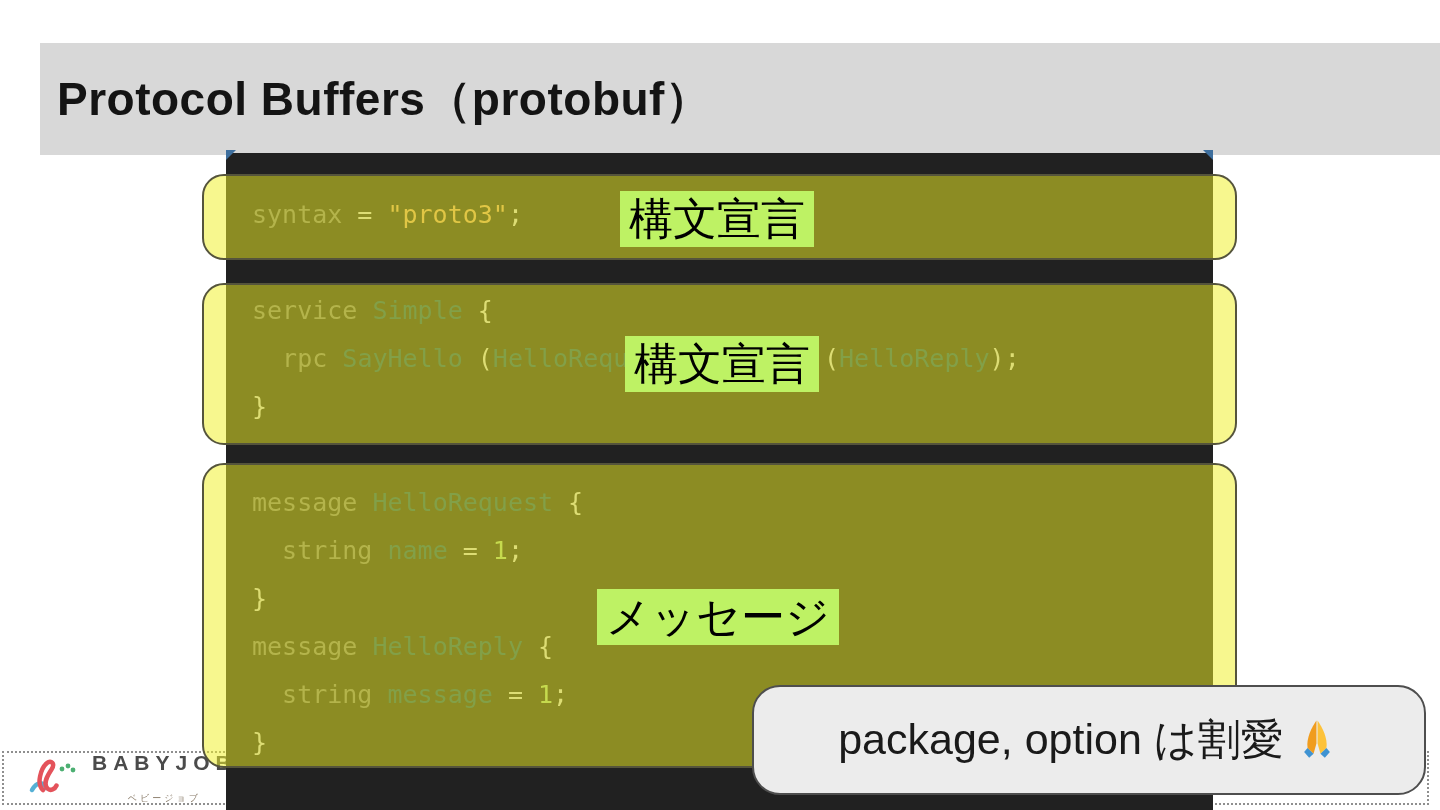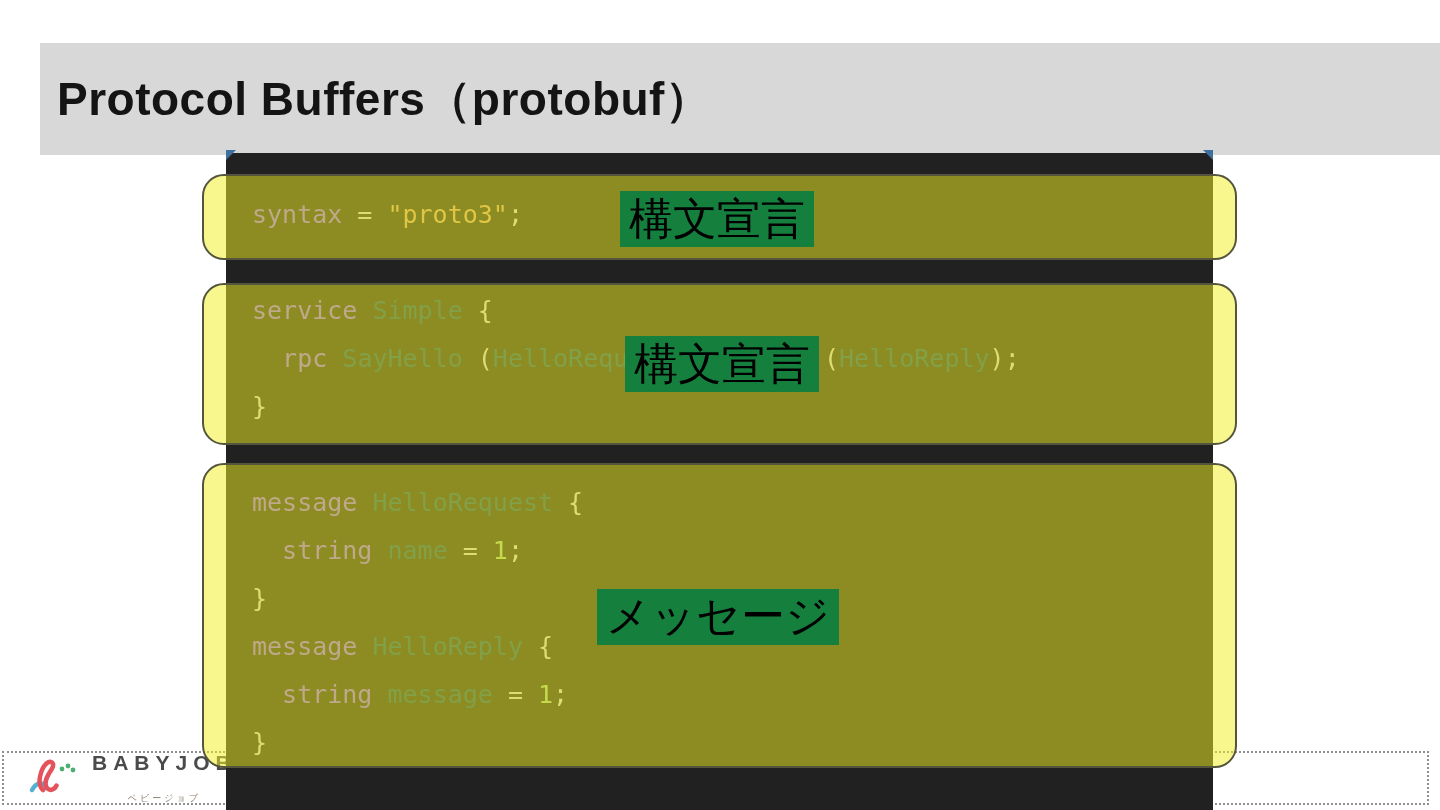--- a/index.html
+++ b/index.html
@@ -92,21 +92,21 @@
   }
   pre.code {
     position: absolute;
     left: 252px; top: 191px;
     font-family: "DejaVu Sans Mono", "Liberation Mono", monospace;
     font-size: 25px;
     line-height: 48px;
     z-index: 5;
     white-space: pre;
   }
-  .tok-kw   { color: #8b5cf6; }
+  .tok-kw   { color: #737373; }
   .tok-str  { color: #d19a66; }
   .tok-type { color: #0c4a6e; }
   .tok-num  { color: #98c379; }
   .tok-op   { color: #c8c8c8; }
 
   
   .overlay {
     position: absolute;
     left: 202px;
     width: 1035px;
@@ -115,31 +115,31 @@
     border-radius: 22px;
     z-index: 6;
   }
   .overlay-1 { top: 174px; height: 86px;  }
   .overlay-2 { top: 283px; height: 162px; }
   .overlay-3 { top: 463px; height: 305px; }
 
   
   .tag-label {
     position: absolute;
-    background: #15803d;
+    background: #bef264;
     color: #000000;
     font-size: 44px;
     line-height: 1.22;
     padding: 1px 9px;
     z-index: 7;
     white-space: nowrap;
   }
   .tag-syntax  { left: 620px; top: 191px; }
   .tag-service { left: 625px; top: 336px; }
-  .tag-message { left: 597px; top: 589px; font-family: Liberation Serif, serif; }
+  .tag-message { left: 597px; top: 589px; }
 
   
   .callout {
     position: absolute;
     left: 752px; top: 685px;
     width: 674px; height: 110px;
     background: #ececec;
     border: 2px solid #4e4e4e;
     border-radius: 28px;
     z-index: 8;
@@ -185,14 +185,23 @@
   <pre class="code" id="code"><div class="code-line"><span class="tok-kw">syntax</span><span class="tok-op"> = </span><span class="tok-str">"proto3"</span><span class="tok-op">;</span></div><div class="code-line">&nbsp;</div><div class="code-line"><span class="tok-kw">service</span><span class="tok-op"> </span><span class="tok-type">Simple</span><span class="tok-op"> {</span></div><div class="code-line"><span class="tok-op">  </span><span class="tok-kw">rpc</span><span class="tok-op"> </span><span class="tok-type">SayHello</span><span class="tok-op"> (</span><span class="tok-type">HelloRequest</span><span class="tok-op">) </span><span class="tok-kw">returns</span><span class="tok-op"> (</span><span class="tok-type">HelloReply</span><span class="tok-op">);</span></div><div class="code-line"><span class="tok-op">}</span></div><div class="code-line">&nbsp;</div><div class="code-line"><span class="tok-kw">message</span><span class="tok-op"> </span><span class="tok-type">HelloRequest</span><span class="tok-op"> {</span></div><div class="code-line"><span class="tok-op">  </span><span class="tok-kw">string</span><span class="tok-op"> </span><span class="tok-type">name</span><span class="tok-op"> = </span><span class="tok-num">1</span><span class="tok-op">;</span></div><div class="code-line"><span class="tok-op">}</span></div><div class="code-line"><span class="tok-kw">message</span><span class="tok-op"> </span><span class="tok-type">HelloReply</span><span class="tok-op"> {</span></div><div class="code-line"><span class="tok-op">  </span><span class="tok-kw">string</span><span class="tok-op"> </span><span class="tok-type">message</span><span class="tok-op"> = </span><span class="tok-num">1</span><span class="tok-op">;</span></div><div class="code-line"><span class="tok-op">}</span></div></pre>
 
   <div class="overlay overlay-1"></div>
   <div class="overlay overlay-2"></div>
   <div class="overlay overlay-3"></div>
 
   <div class="tag-label tag-syntax">構文宣言</div>
   <div class="tag-label tag-service">構文宣言</div>
   <div class="tag-label tag-message">メッセージ</div>
 
+  <div class="callout">
+    <span class="callout-text">package, option は割愛</span>
+    <svg width="46" height="46" viewBox="0 0 40 40">
+      <path d="M19.5 3 C15.5 9 10.5 18 11.8 27 L17 32 L19.5 23 Z" fill="#f09c1e"></path>
+      <path d="M20.5 3 C24.5 9 29.5 18 28.2 27 L23 32 L20.5 23 Z" fill="#fdc23a"></path>
+      <path d="M11.8 27 L17 32 L13.2 35.5 L8.8 30.5 Z" fill="#3f93d2"></path>
+      <path d="M28.2 27 L23 32 L26.8 35.5 L31.2 30.5 Z" fill="#3f93d2"></path>
+    </svg>
+  </div>
 
 </div>
 
 </body></html>

